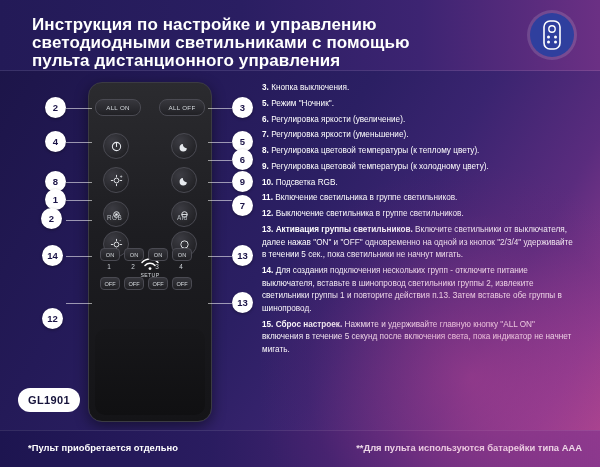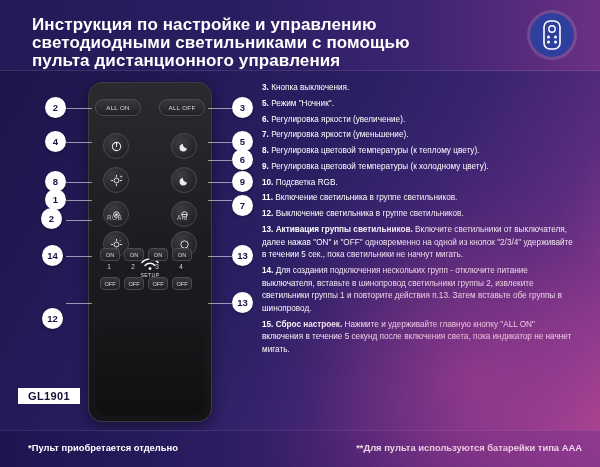--- a/index.html
+++ b/index.html
@@ -156,22 +156,22 @@
     font-size: 5.2px;
     color: #d8dce0;
     margin-top: 1px;
     letter-spacing: 0.3px;
   }
   .model-badge {
     position: absolute;
     left: 18px;
     top: 388px;
     width: 62px;
-    height: 16px;
-    border-radius: 0;
+    height: 24px;
+    border-radius: 12px;
     background: #ffffff;
     color: #15123a;
     font-size: 11px;
     font-weight: bold;
     display: flex;
     align-items: center;
     justify-content: center;
     letter-spacing: 0.4px;
   }
 

